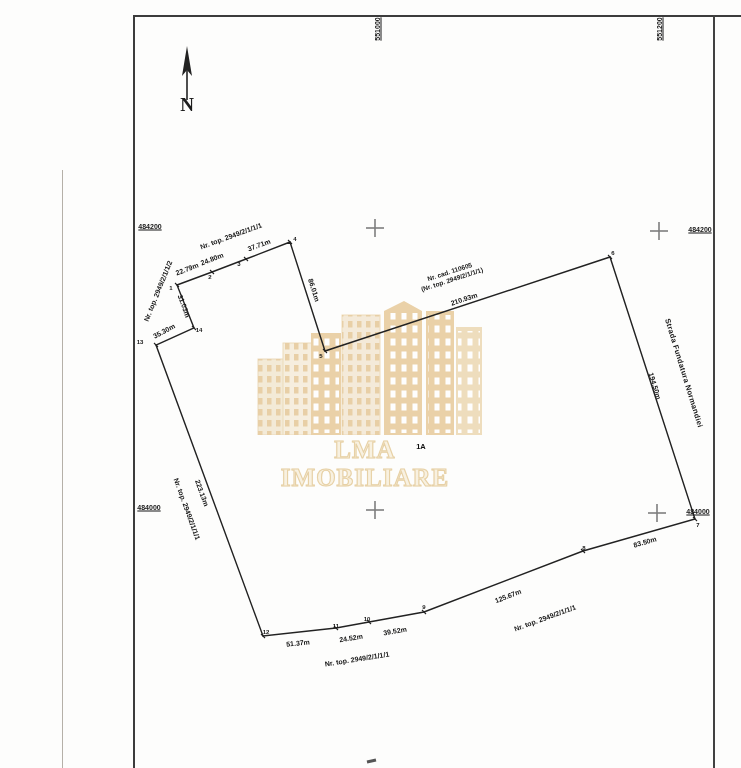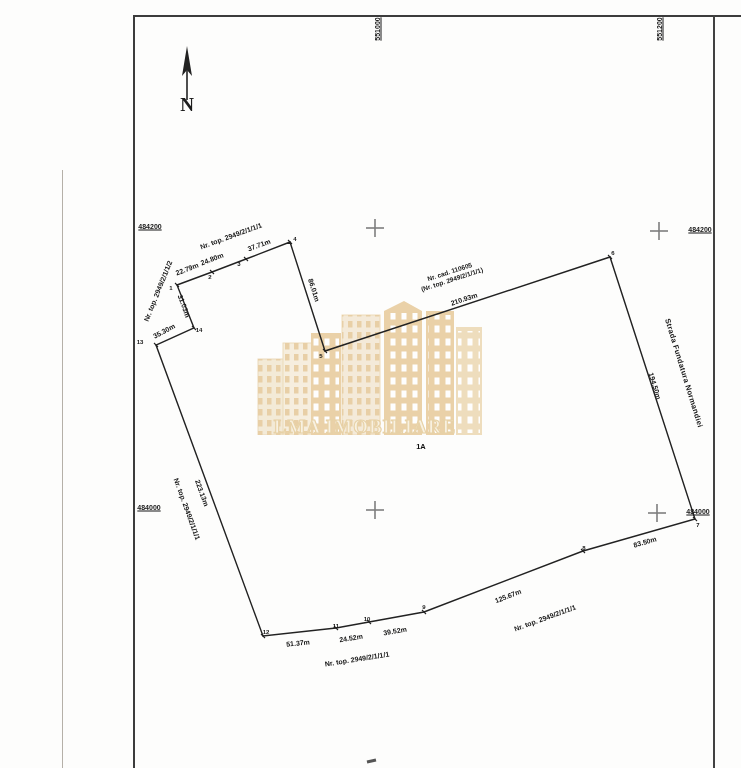--- a/index.html
+++ b/index.html
@@ -11,22 +11,22 @@
   .frame-left{left:133px;top:15px;width:0;height:753px;border-left:2px solid #3c3c3c;}
   .frame-right{left:713px;top:15px;width:0;height:753px;border-left:2px solid #414141;}
   .scan-line{position:absolute;left:62px;top:170px;width:0;height:598px;
              border-left:1.5px solid #a39c92;opacity:.8;z-index:1;}
   
   .north-svg{position:absolute;left:169px;top:46px;z-index:4;}
   .north-n{position:absolute;left:169px;top:94px;width:36px;text-align:center;z-index:4;
            font-family:"Liberation Serif", serif;font-weight:bold;font-size:19px;color:#1c1c1c;}
   
   .wm-bld{position:absolute;left:256px;top:297px;z-index:3;opacity:.95;}
-  .wm-text{position:absolute;left:256px;top:416px;width:218px;text-align:center;z-index:3;
-           font-family:"Liberation Serif", serif;font-weight:bold;font-size:19px;letter-spacing:1px;
+  .wm-text{position:absolute;left:256px;top:436px;width:218px;text-align:center;z-index:3;
+           font-family:"Liberation Serif", serif;font-weight:bold;font-size:25px;letter-spacing:1px;
            color:#f8f1e1;-webkit-text-stroke:1.1px #e7d1a6;text-shadow:0 0 1px #e9d3aa;}
   
   .map-svg{position:absolute;left:0;top:0;z-index:4;}
   
   .lbl{position:absolute;white-space:nowrap;z-index:5;color:#161616;transform-origin:center;}
   .dim{font-size:7px;font-weight:bold;}
   .street{font-size:7.5px;font-weight:bold;letter-spacing:.3px;}
   .vtx{font-size:6px;font-weight:bold;}
   .coord{font-size:7px;font-weight:bold;text-decoration:underline;}
   .cad-block{position:absolute;left:451px;top:276px;z-index:5;color:#161616;

